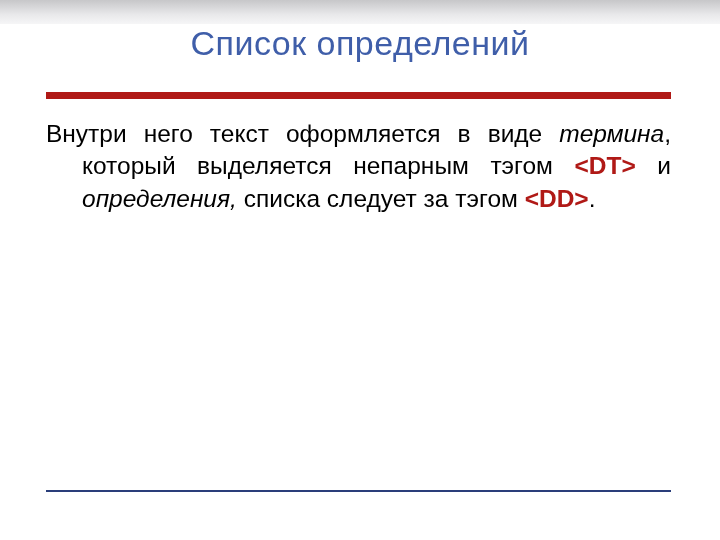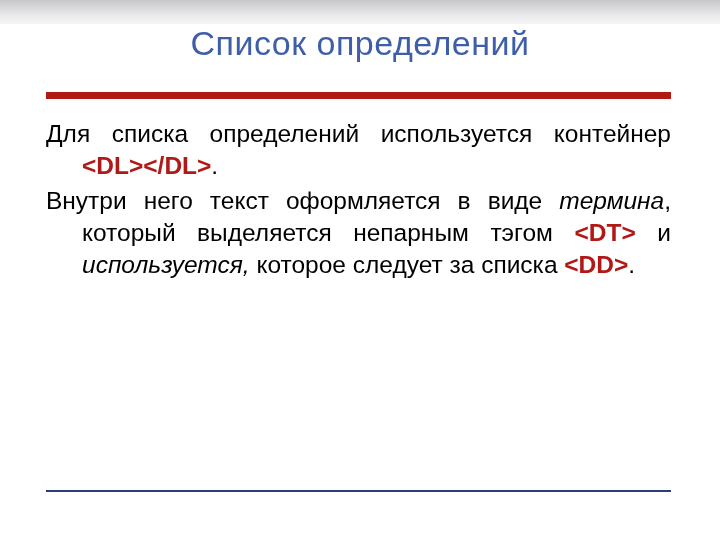--- a/index.html
+++ b/index.html
@@ -79,21 +79,18 @@
 
 <div class="slide">
   <div class="top-gradient"></div>
 
   <div class="title">Список определений</div>
 
   <div class="title-rule"></div>
 
   <div class="body">
     <p>
-      <span>Для списка определений используется контейнер </span><span class="bold-red">&lt;DL&gt;&lt;/DL&gt;</span><span>.</span>
-    </p>
-    <p>
-      <span>Внутри него текст оформляется в виде </span><span class="term">термина</span><span>, который выделяется непарным тэгом </span><span class="bold-red">&lt;DT&gt;</span><span> и </span><span class="term">используется, </span><span>которое следует за списка </span><span class="bold-red">&lt;DD&gt;</span><span>.</span>
+      <span>Внутри него текст оформляется в виде </span><span class="term">термина</span><span>, который выделяется непарным тэгом </span><span class="bold-red">&lt;DT&gt;</span><span> и </span><span class="term">определения, </span><span>списка следует за тэгом </span><span class="bold-red">&lt;DD&gt;</span><span>.</span>
     </p>
   </div>
 
   <div class="bottom-rule"></div>
 </div>
 
 </body></html>

